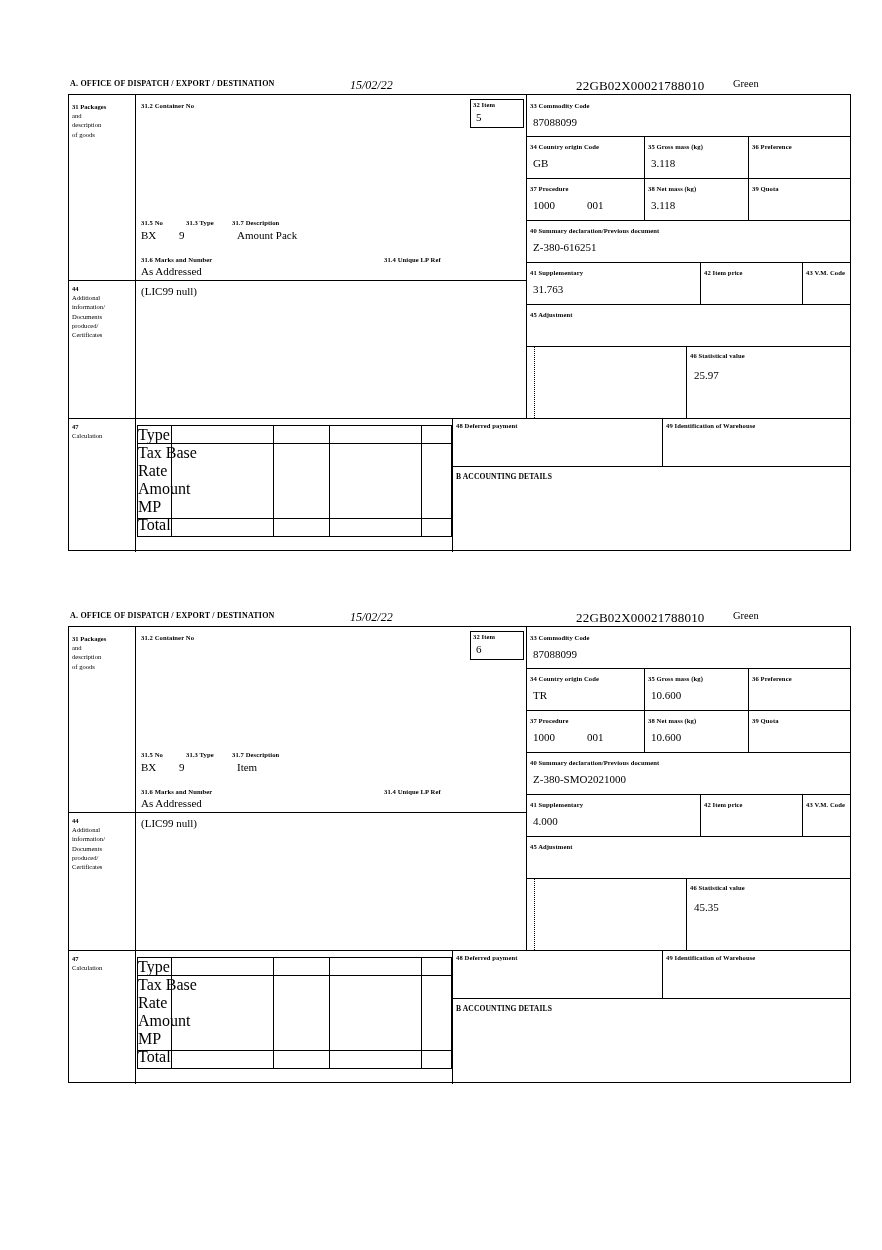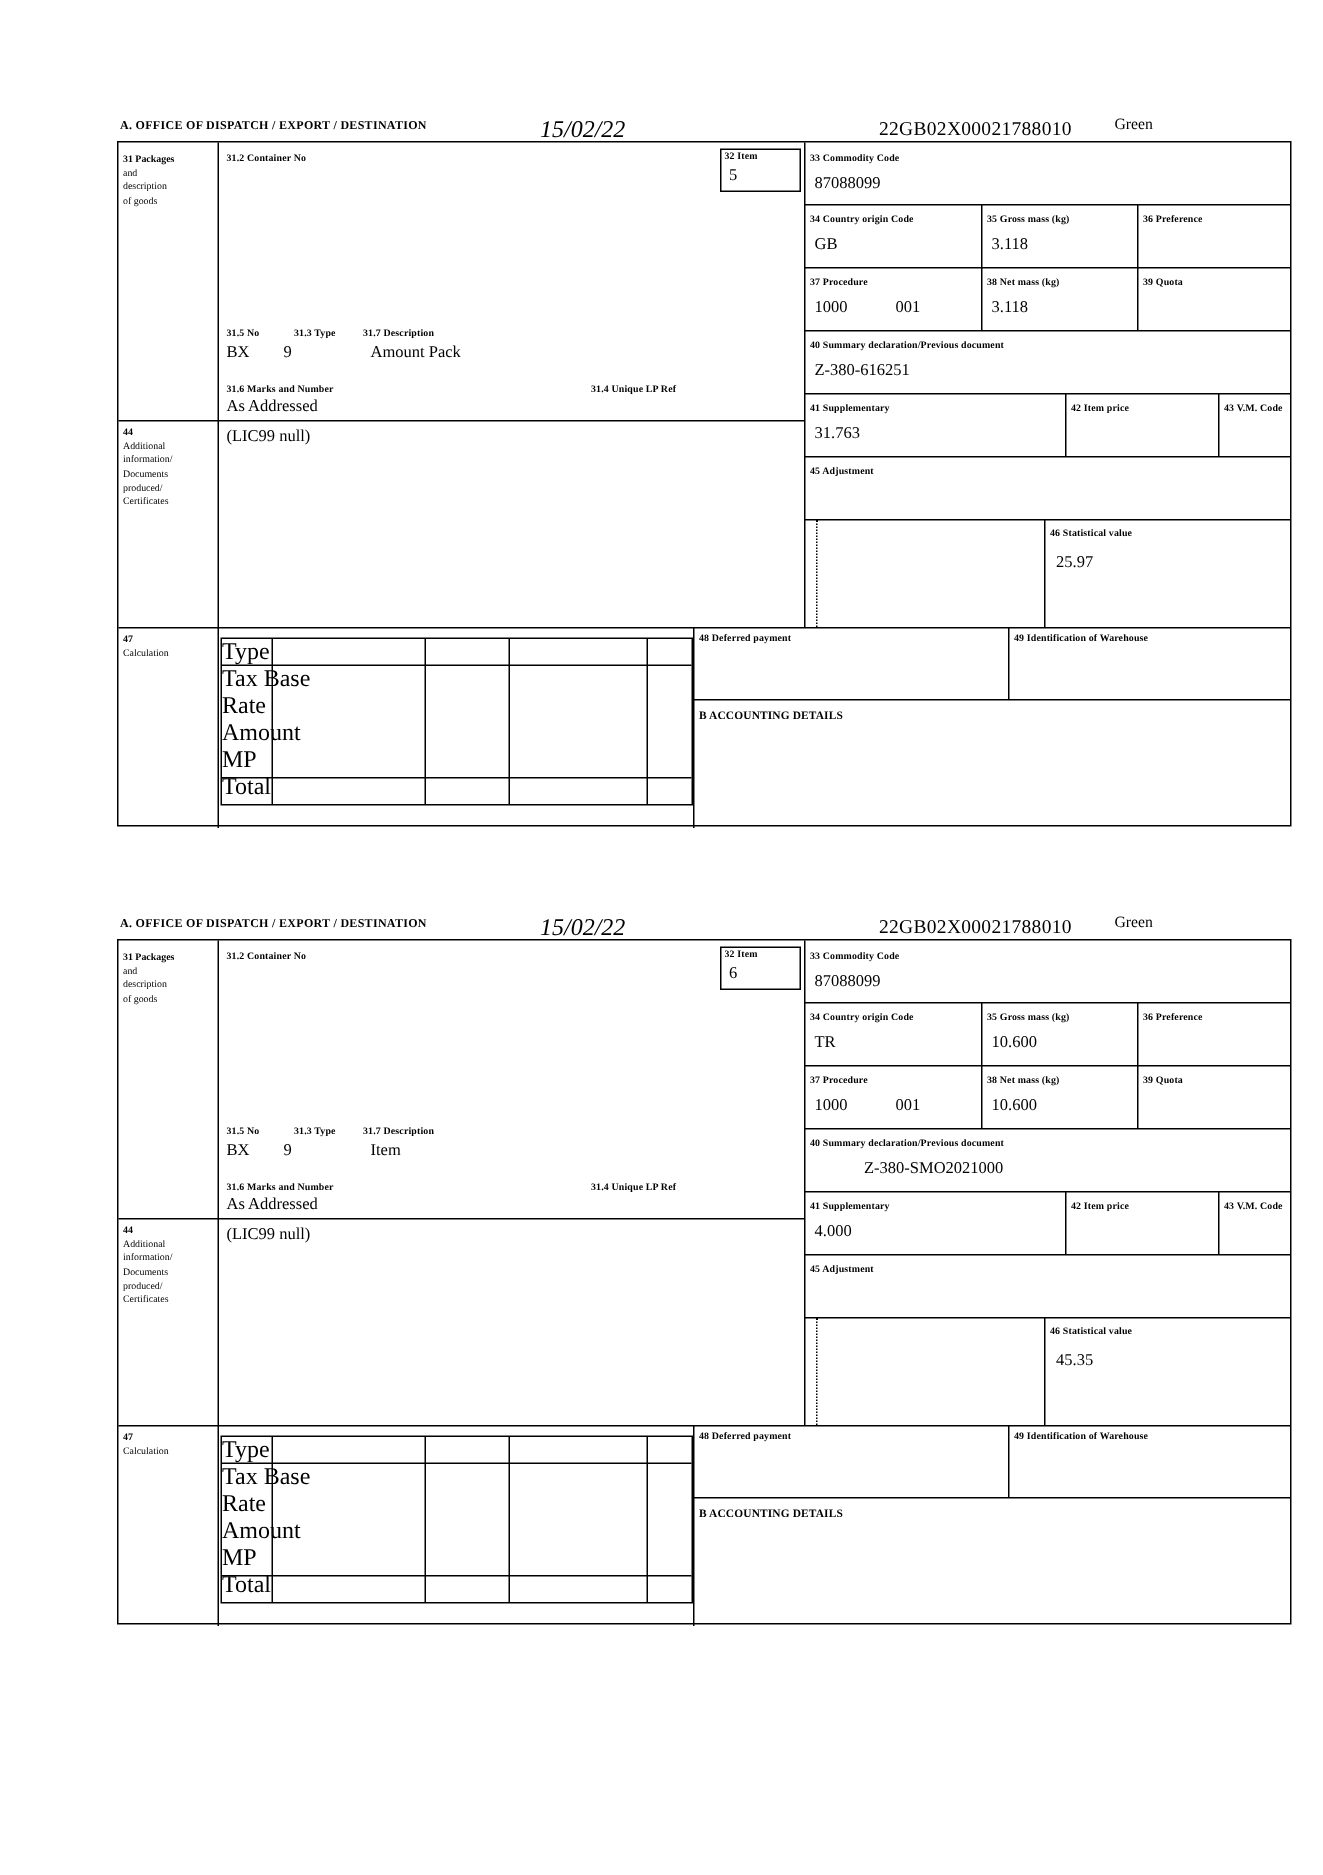--- a/index.html
+++ b/index.html
@@ -7,39 +7,39 @@
   body {
     width: 882px;
     height: 1250px;
     background: #ffffff;
     font-family: "Liberation Serif", serif;
     color: #000000;
     position: relative;
   }
   .page { position: absolute; left: 0; top: 0; width: 882px; height: 1250px; }
 
-  .sheet { position: absolute; left: 78px; width: 720px; }
+  .sheet { position: absolute; left: 68px; width: 720px; }
   .sheet1 { top: 78px; }
   .sheet2 { top: 610px; }
 
   
   .hdr {
     position: relative;
     height: 16px;
     font-size: 8.2px;
     font-family: "Liberation Serif", serif;
   }
   .hdr .office {
     position: absolute; left: 2px; top: 1px;
     font-weight: bold; letter-spacing: .2px;
     font-size: 8px;
   }
   .hdr .date {
     position: absolute; left: 282px; top: 0px;
-    font-size: 16px; font-style: italic;
+    font-size: 12px; font-style: italic;
   }
   .hdr .mrn {
     position: absolute; left: 508px; top: 0px;
     font-size: 13px; letter-spacing: .2px;
   }
   .hdr .lane {
     position: absolute; left: 665px; top: 0px;
     font-size: 10.5px;
   }
 
@@ -295,21 +295,21 @@
       <div class="lbl lblb" style="left:461px; top:90px;">37 Procedure</div>
       <div class="val valb" style="left:464px; top:104px;">1000</div>
       <div class="val valb" style="left:518px; top:104px;">001</div>
       <div class="lbl lblb" style="left:579px; top:90px;">38 Net mass (kg)</div>
       <div class="val valb" style="left:582px; top:104px;">10.600</div>
       <div class="lbl lblb" style="left:683px; top:90px;">39 Quota</div>
       <div class="val valb" style="left:686px; top:104px;"></div>
 
       <div class="hr" style="left:457px; top:167px; width:324px;"></div>
       <div class="lbl lblb" style="left:461px; top:132px;">40 Summary declaration/Previous document</div>
-      <div class="val valb" style="left:464px; top:146px;margin-left:33px;">Z-380-SMO2021000</div>
+      <div class="val valb" style="left:464px; top:146px;">Z-380-SMO2021000</div>
 
       <div class="hr" style="left:457px; top:209px; width:324px;"></div>
       <div class="vr" style="left:631px; top:167px; height:42px;"></div>
       <div class="vr" style="left:733px; top:167px; height:42px;"></div>
       <div class="lbl lblb" style="left:461px; top:174px;">41 Supplementary</div>
       <div class="val valb" style="left:464px; top:188px;font-family:Liberation Serif, serif;">4.000</div>
       <div class="lbl lblb" style="left:635px; top:174px;">42 Item price</div>
       <div class="val valb" style="left:638px; top:188px;"></div>
       <div class="lbl lblb" style="left:737px; top:174px;">43 V.M. Code</div>
       <div class="val valb" style="left:740px; top:188px;"></div>

